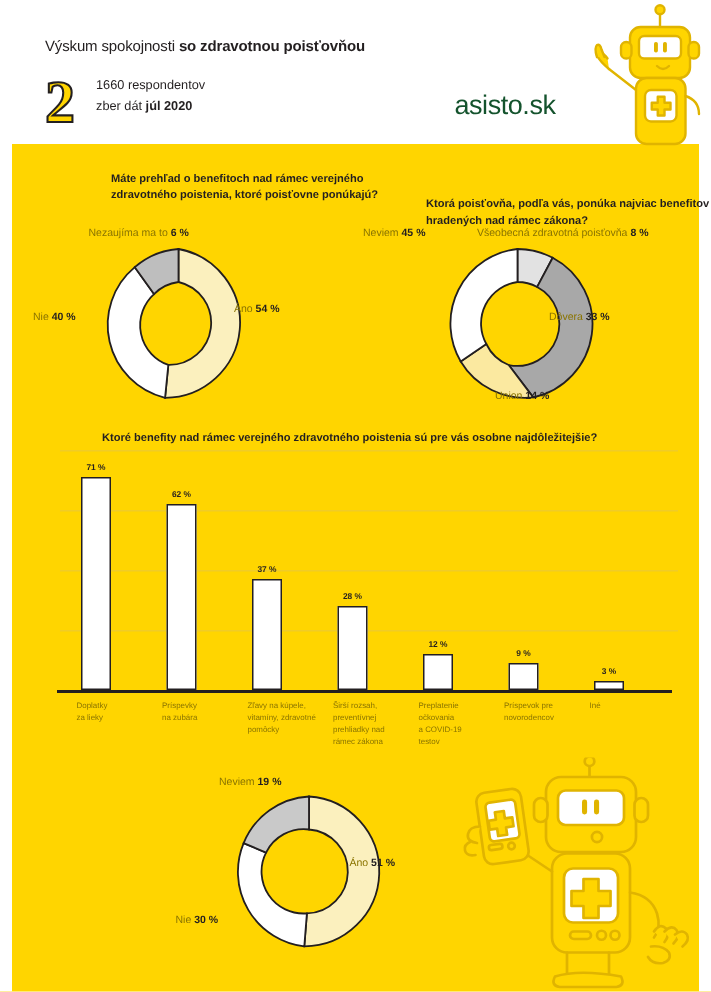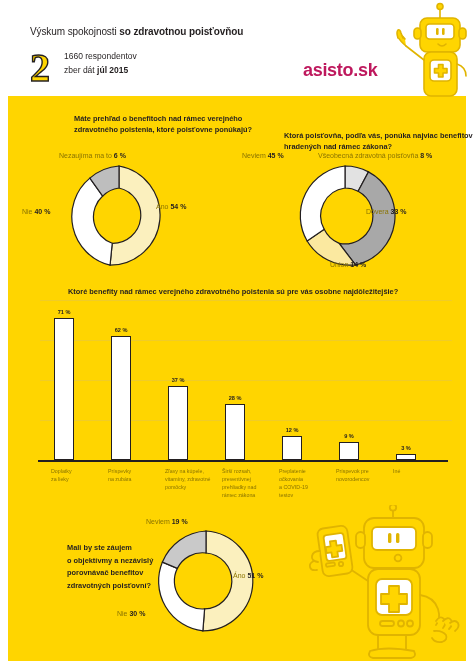--- a/index.html
+++ b/index.html
@@ -29,21 +29,21 @@
     position:absolute;left:30px;top:48px;
     font-size:40px;line-height:40px;font-weight:bold;color:#FFD500;
     -webkit-text-stroke:1.4px #231f20;
     font-family:"Liberation Serif", serif;
   }
   .h-sub1{position:absolute;left:64px;top:51px;font-size:8.5px;color:#231f20;}
   .h-sub2{position:absolute;left:64px;top:65px;font-size:8.5px;color:#231f20;}
   .h-sub2 b{font-weight:bold;}
   .h-brand{
     position:absolute;left:303px;top:60px;
-    font-size:18px;font-weight:bold;color:#be185d;letter-spacing:-0.3px;
+    font-size:18px;font-weight:normal;color:#14532d;letter-spacing:-0.3px;
   }
   .robot-head{position:absolute;right:4px;top:2px;width:86px;height:96px;}
 
   
   .q{position:absolute;font-size:7.4px;font-weight:bold;color:#231f20;line-height:1.55;margin-left:36px;}
 
   
   .donut{position:absolute;}
   .donut svg{display:block;overflow:visible;}
   .dlabel{
@@ -80,21 +80,21 @@
 
   <div class="band band-main"></div>
 
   <div class="header">
     <div class="h-title">
       <span>Výskum spokojnosti </span><b>so zdravotnou poisťovňou</b>
     </div>
     <div class="h-two">2</div>
     <div class="h-sub1">1660 respondentov</div>
     <div class="h-sub2">
-      <span>zber dát </span><b>júl 2015</b>
+      <span>zber dát </span><b>júl 2020</b>
     </div>
     <div class="h-brand">asisto.sk</div>
 
     <svg class="robot-head" viewBox="0 0 86 96">
       <g fill="none" stroke="#E0B400" stroke-width="1.6" stroke-linejoin="round" stroke-linecap="round">
         <line x1="56" y1="6" x2="56" y2="16"></line>
         <circle cx="56" cy="4.5" r="3" fill="#FFD500"></circle>
         <rect x="36" y="16" width="40" height="34" rx="7" fill="#FFD500"></rect>
         <rect x="42" y="22" width="28" height="15" rx="3.5" fill="#ffffff"></rect>
         <rect x="52" y="26" width="2.6" height="7" rx="1.2" fill="#E0B400" stroke="none"></rect>
@@ -231,26 +231,20 @@
         <div class="cat" style="left: 314px;">
           <div>Príspevok pre</div>
           <div>novorodencov</div>
         </div>
         <div class="cat" style="left: 371px;">
           <div>Iné</div>
         </div>
       </div>
   </div>
 
-  <div class="q" style="left:31px;top:542px;width:110px;line-height:1.7;">
-    <div>Mali by ste záujem</div>
-    <div>o objektívmy a nezávislý</div>
-    <div>porovnávač benefitov</div>
-    <div>zdravotných poisťovní?</div>
-  </div>
 
   <div class="donut" style="left:150px;top:525px;">
     <svg width="112" height="112" viewBox="0 0 112 112">
 
       <path d="M56 6 A50 50 0 0 1 52.86 105.90 L54.60 83.91 A28 28 0 0 0 56 28 Z" fill="#FBF0BE" stroke="#231f20" stroke-width="1.2"></path>
 
       <path d="M52.86 105.90 A50 50 0 0 1 12.42 37.10 L27.36 43.38 A28 28 0 0 0 54.60 83.91 Z" fill="#FFFFFF" stroke="#231f20" stroke-width="1.2"></path>
 
       <path d="M12.42 37.10 A50 50 0 0 1 56 6 L56 28 A28 28 0 0 0 27.36 43.38 Z" fill="#C9C9C9" stroke="#231f20" stroke-width="1.2"></path>
     </svg>

